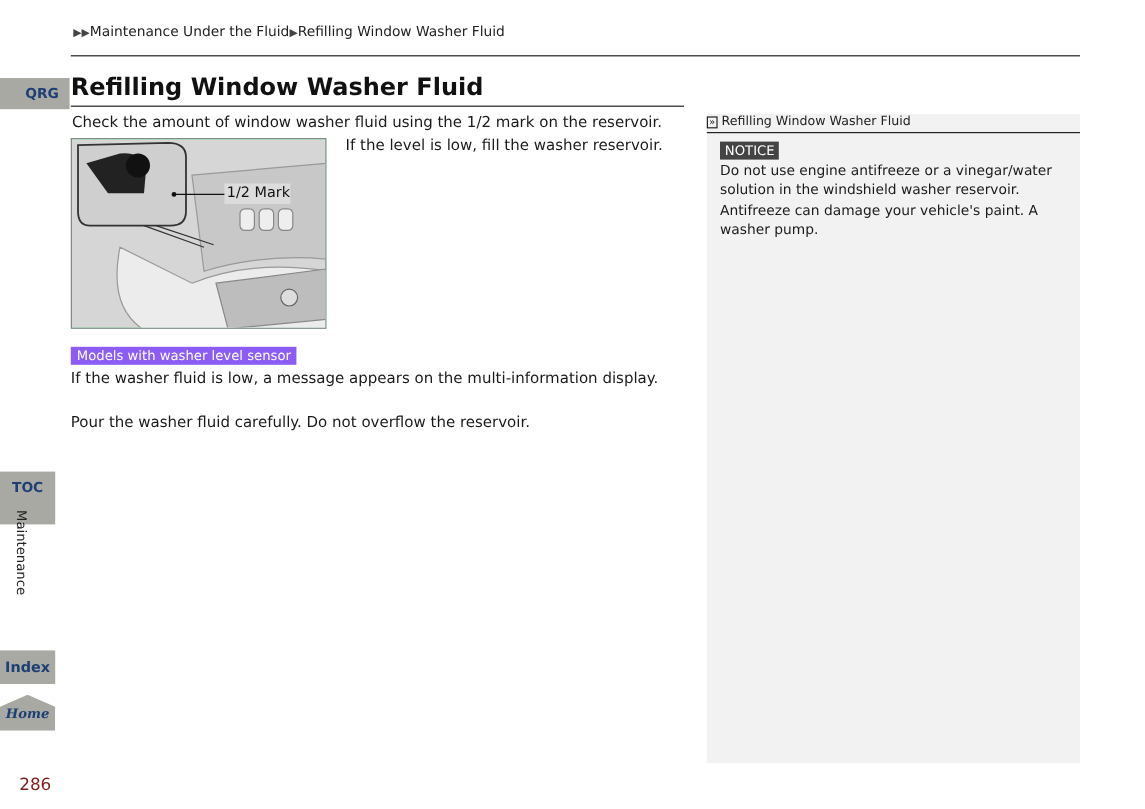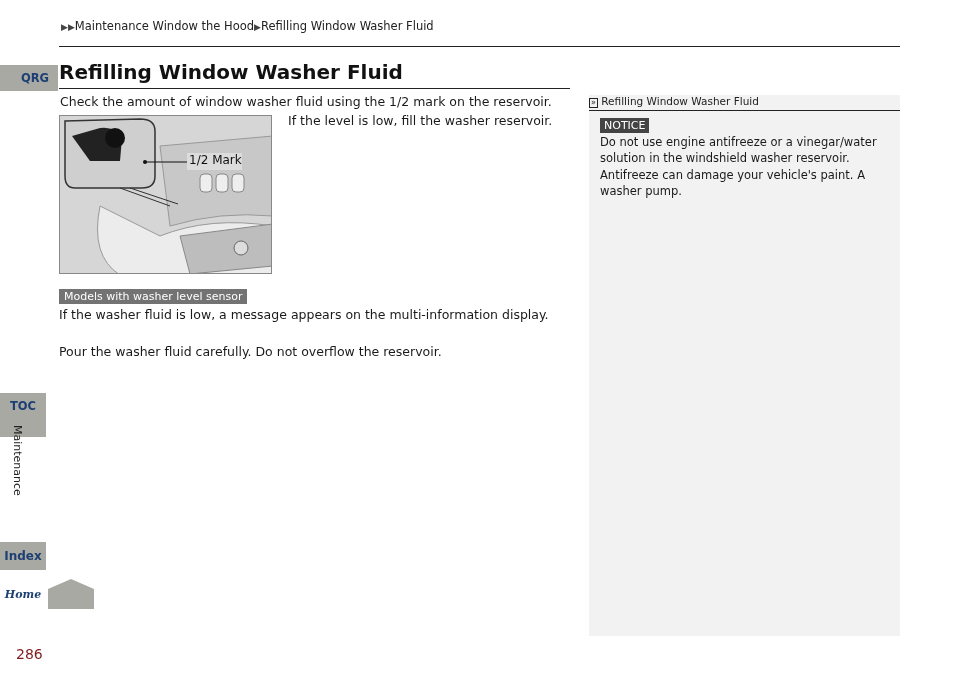--- a/index.html
+++ b/index.html
@@ -6,39 +6,39 @@
   body { width:954px; height:674px; background:#ffffff; position:relative; overflow:hidden;
          font-family:"DejaVu Sans", "Liberation Sans", sans-serif; color:#1a1a1a; }
   .abs { position:absolute; }
   .breadcrumb { left:61px; top:19px; font-size:11.5px; color:#222; white-space:nowrap; }
   .breadcrumb .tri { font-size:9px; color:#444; }
   .top-rule { left:59px; top:46px; width:841px; height:1px; background:#222; }
   .title { left:59px; top:60px; font-size:20px; font-weight:bold; color:#111; }
   .title-rule { left:59px; top:88px; width:511px; height:1px; background:#222; }
   .body-text { font-size:12.5px; color:#1a1a1a; white-space:nowrap; }
   .figure { left:59px; top:115px; width:213px; height:159px; border:1px solid #888; background:#86efac; box-sizing:border-box; overflow:hidden; }
-  .red-tag { left:59px; top:289px; background:#737373; color:#fff; font-size:11px; padding:1px 5px; line-height:13px; }
+  .red-tag { left:59px; top:289px; background:#8b5cf6; color:#fff; font-size:11px; padding:1px 5px; line-height:13px; }
   .sidebar-box { left:589px; top:95px; width:311px; height:541px; background:#f2f2f2; }
   .sb-header { left:589px; top:95px; width:311px; height:15px; font-size:10.5px; color:#222; }
   .sb-rule { left:589px; top:110px; width:311px; height:1px; background:#222; }
   .notice { left:600px; top:118px; background:#444; color:#fff; font-size:11px; padding:0 4px; line-height:15px; }
   .sb-text { left:600px; top:134px; width:290px; font-size:11.5px; line-height:16.4px; color:#1a1a1a; }
   .tab { background:#a9a9a4; color:#1d3f73; font-weight:bold; font-size:11.5px; text-align:center; }
   .qrg { left:0; top:65px; width:46px; height:26px; line-height:26px;padding-left:12px; }
   .toc { left:0; top:393px; width:46px; height:44px; line-height:26px; }
   .index { left:0; top:542px; width:46px; height:28px; line-height:28px; font-size:12px; }
-  .home { left:0; top:579px; width:46px; height:30px;padding-left:48px; }
+  .home { left:0; top:579px; width:46px; height:30px; }
   .side-label { left:11px; top:425px; writing-mode:vertical-rl; font-size:11px; color:#222; }
   .page-num { left:16px; top:646px; font-size:14px; color:#7f1d1d; }
 </style>
 </head>
 <body>
 
 <div class="abs breadcrumb">
-  <span class="tri">▶▶</span><span>Maintenance Window the Hood</span><span class="tri">▶</span><span>Refilling Window Washer Fluid</span>
+  <span class="tri">▶▶</span><span>Maintenance Under the Fluid</span><span class="tri">▶</span><span>Refilling Window Washer Fluid</span>
 </div>
 <div class="abs top-rule"></div>
 
 <div class="abs title">Refilling Window Washer Fluid</div>
 <div class="abs title-rule"></div>
 
 <div class="abs body-text" style="left:60px;top:94px;">Check the amount of window washer fluid using the 1/2 mark on the reservoir.</div>
 <div class="abs body-text" style="left:288px;top:113px;">If the level is low, fill the washer reservoir.</div>
 
 <div class="abs figure">

